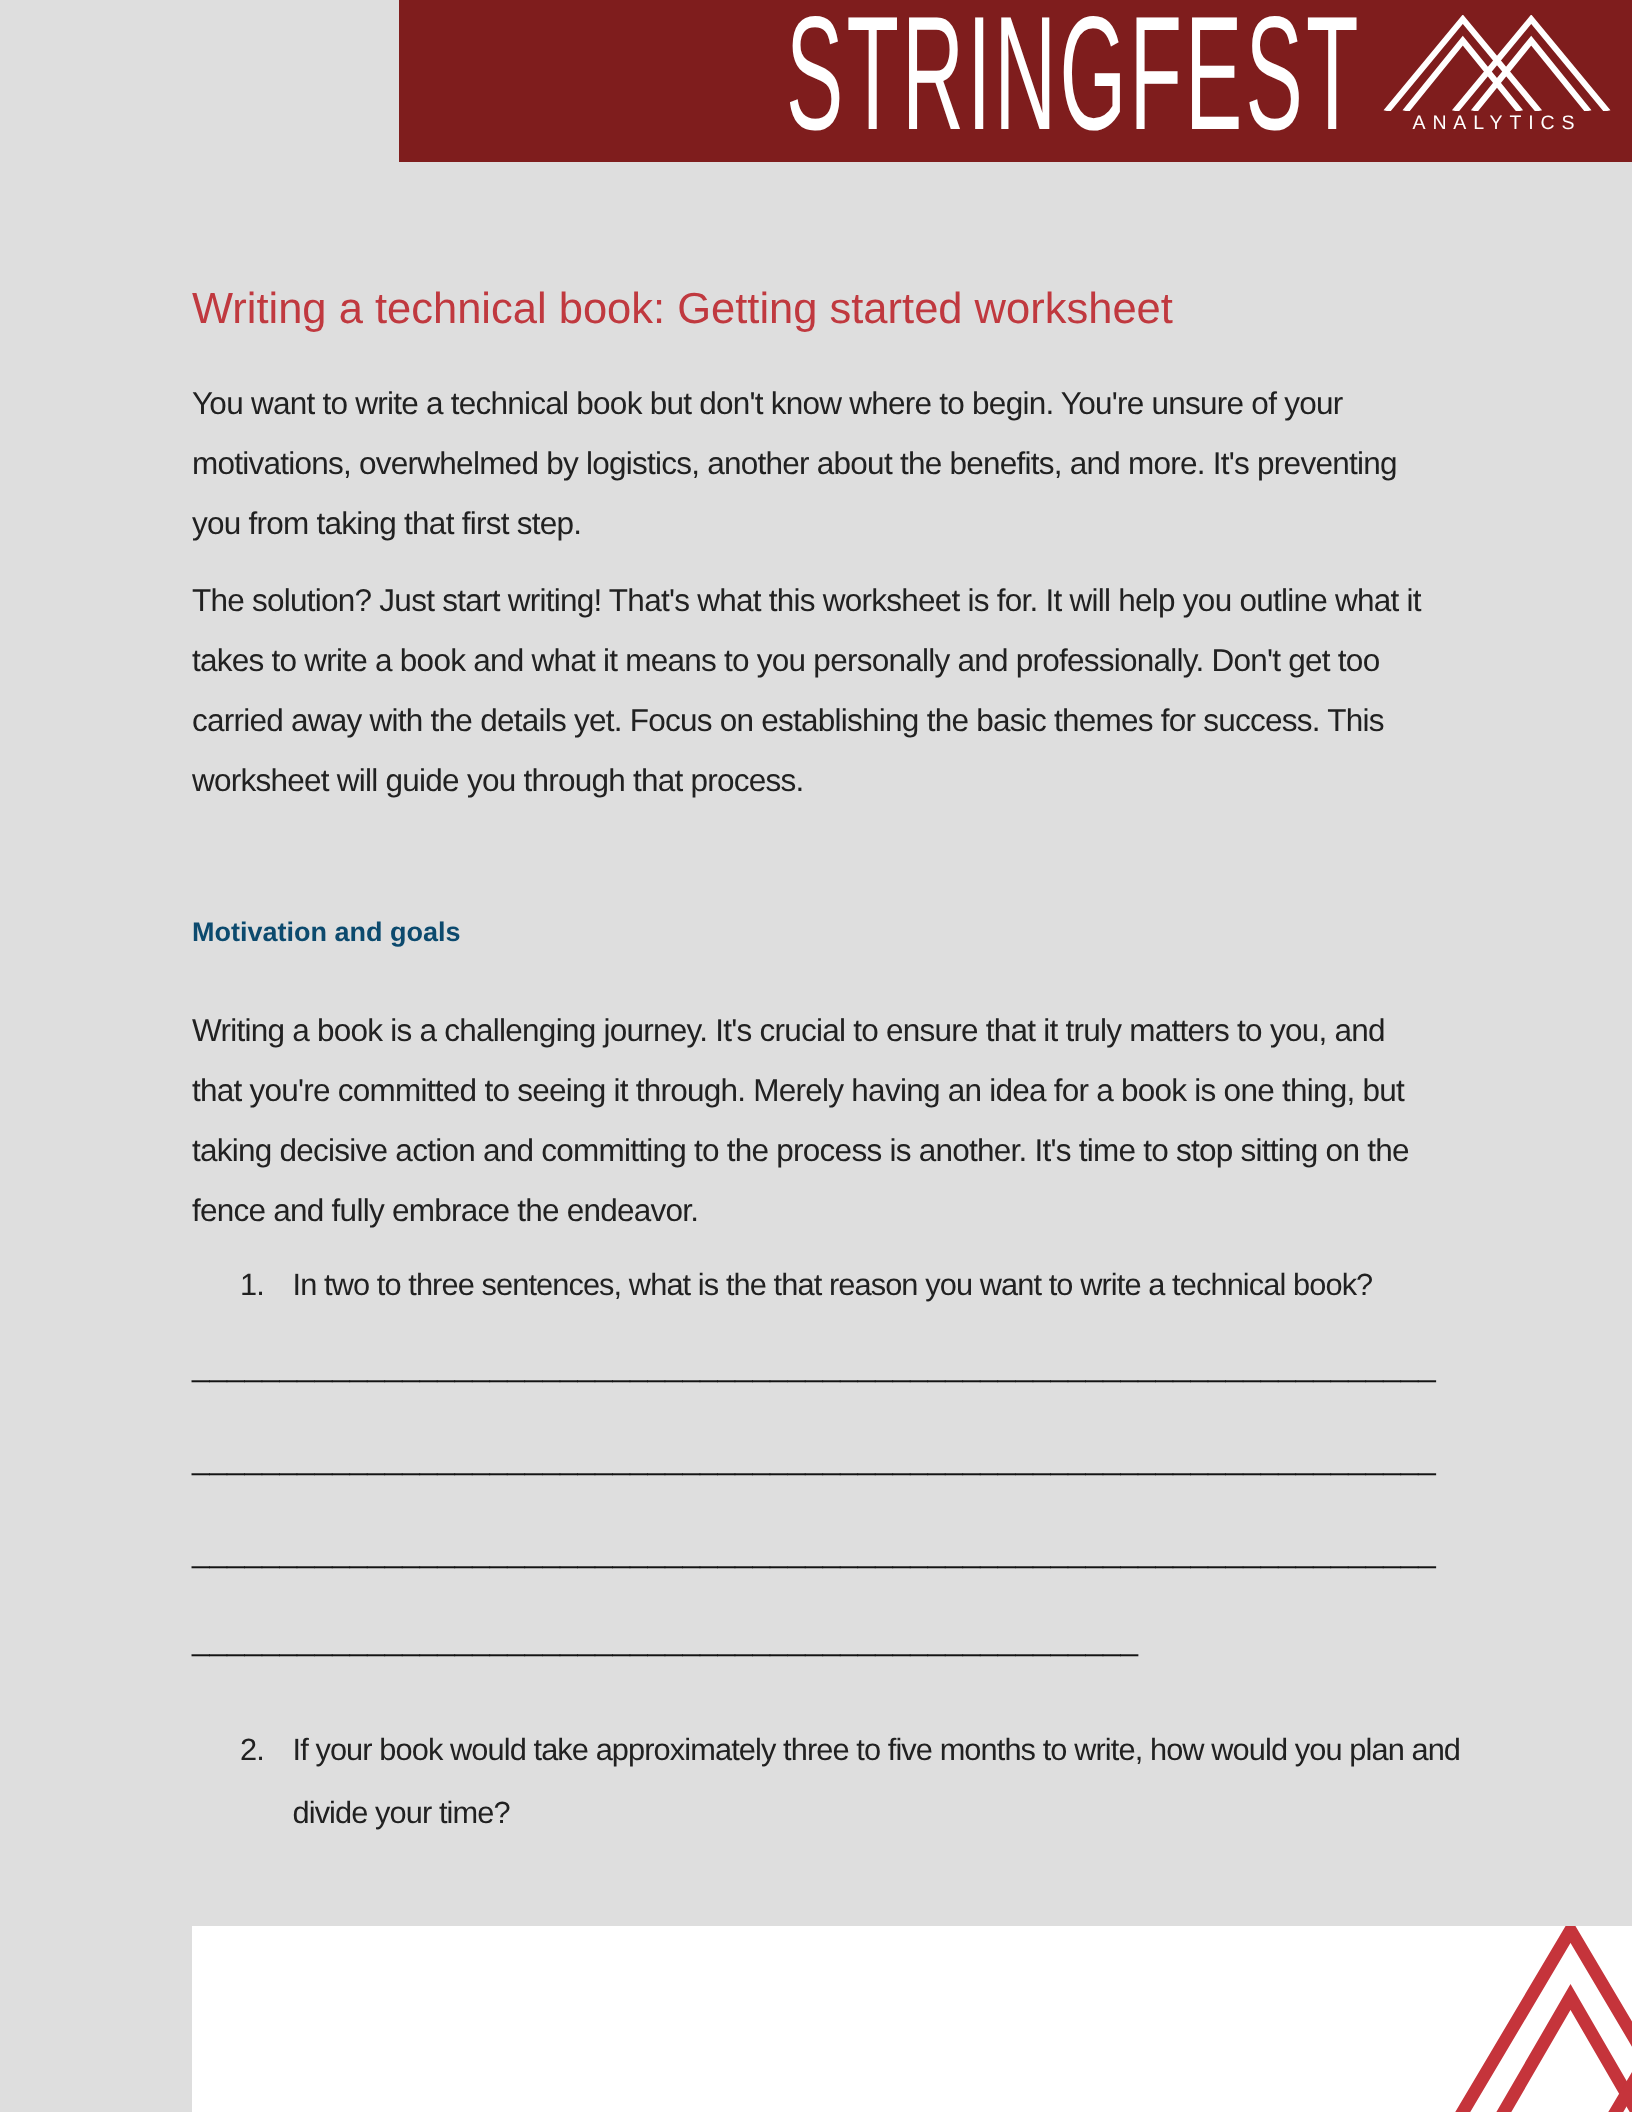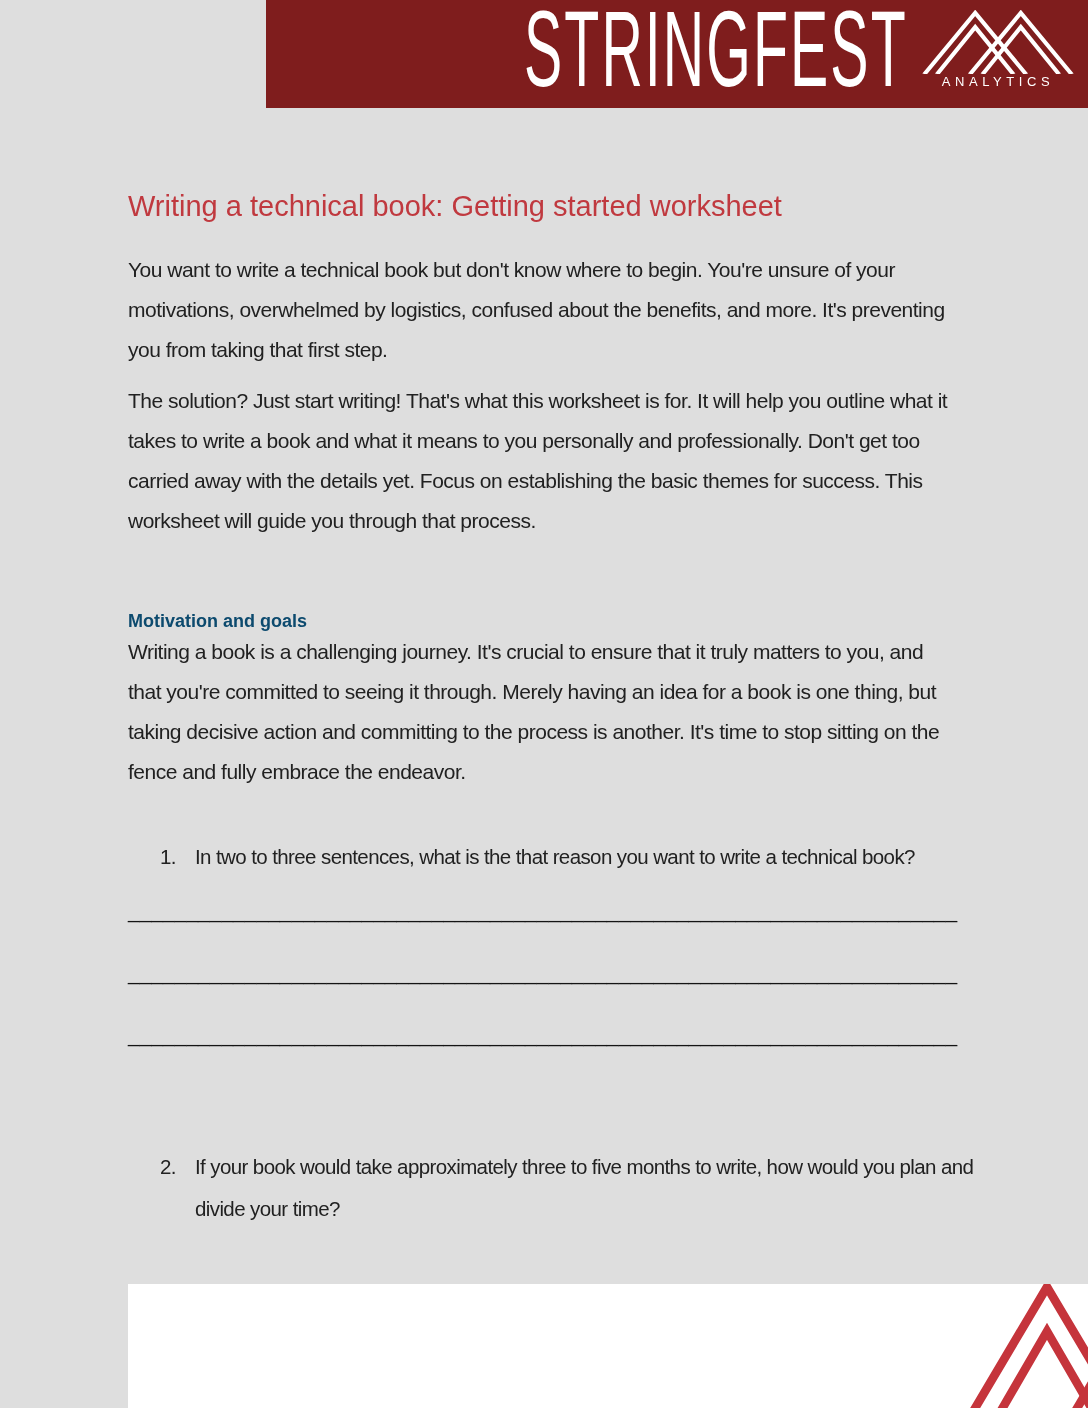--- a/index.html
+++ b/index.html
@@ -70,21 +70,21 @@
   .para-1 { top: 250px; }
   .para-2 { top: 381px; }
   .section-heading {
     position: absolute;
     left: 128px; top: 611px;
     width: 832px;
     font-size: 18px;
     font-weight: bold;
     color: #0c4a6e;
   }
-  .para-3 { top: 632px; }
+  .para-3 { top: 668px; }
 
   .question {
     position: absolute;
     left: 160px;
     width: 835px;
     display: flex;
     font-size: 20.5px;
     letter-spacing: -0.6px;
     line-height: 42px;
     color: #212121;
@@ -135,34 +135,35 @@
         <polyline points="12,90 42,24 72,90"></polyline>
         <polyline points="38,90 78,4 118,90"></polyline>
         <polyline points="48,90 78,24 108,90"></polyline>
       </svg>
       <div class="banner-sub">ANALYTICS</div>
     </div>
   </div>
 
   <h1 class="doc-title" style="margin:0;font-weight:400;">Writing a technical book: Getting started worksheet</h1>
 
-  <p class="para para-1" style="margin:0;">You want to write a technical book but don't know where to begin. You're unsure of your motivations, overwhelmed by logistics, confused about the benefits, and more. It's preventing you from taking that first step.</p>
+  <p class="para para-1" style="margin:0;">You want to write a technical book but don't know where to begin. You're unsure of your motivations, overwhelmed by logistics, another about the benefits, and more. It's preventing you from taking that first step.</p>
   <p class="para para-2" style="margin:0;">The solution? Just start writing! That's what this worksheet is for. It will help you outline what it takes to write a book and what it means to you personally and professionally. Don't get too carried away with the details yet. Focus on establishing the basic themes for success. This worksheet will guide you through that process.</p>
 
   <h2 class="section-heading" style="margin:0;">Motivation and goals</h2>
   <p class="para para-3" style="margin:0;">Writing a book is a challenging journey. It's crucial to ensure that it truly matters to you, and that you're committed to seeing it through. Merely having an idea for a book is one thing, but taking decisive action and committing to the process is another. It's time to stop sitting on the fence and fully embrace the endeavor.</p>
 
   <div class="question question-1">
     <span class="q-number">1.</span>
     <span class="q-text">In two to three sentences, what is the that reason you want to write a technical book?</span>
   </div>
 
   <div class="answer-line line-0">_______________________________________________________________________</div>
   <div class="answer-line line-1">_______________________________________________________________________</div>
   <div class="answer-line line-2">_______________________________________________________________________</div>
+  <div class="answer-line line-3">______________________________________________________</div>
 
   <div class="question question-2">
     <span class="q-number">2.</span>
     <span class="q-text">If your book would take approximately three to five months to write, how would you plan and divide your time?</span>
   </div>
 
   <div class="footer">
     <svg class="footer-logo" width="340" height="200" viewBox="0 0 120 90" preserveAspectRatio="none" fill="none" stroke="#c5343b" stroke-width="3.2">
       <polyline points="2,90 42,4 82,90"></polyline>
       <polyline points="12,90 42,24 72,90"></polyline>

